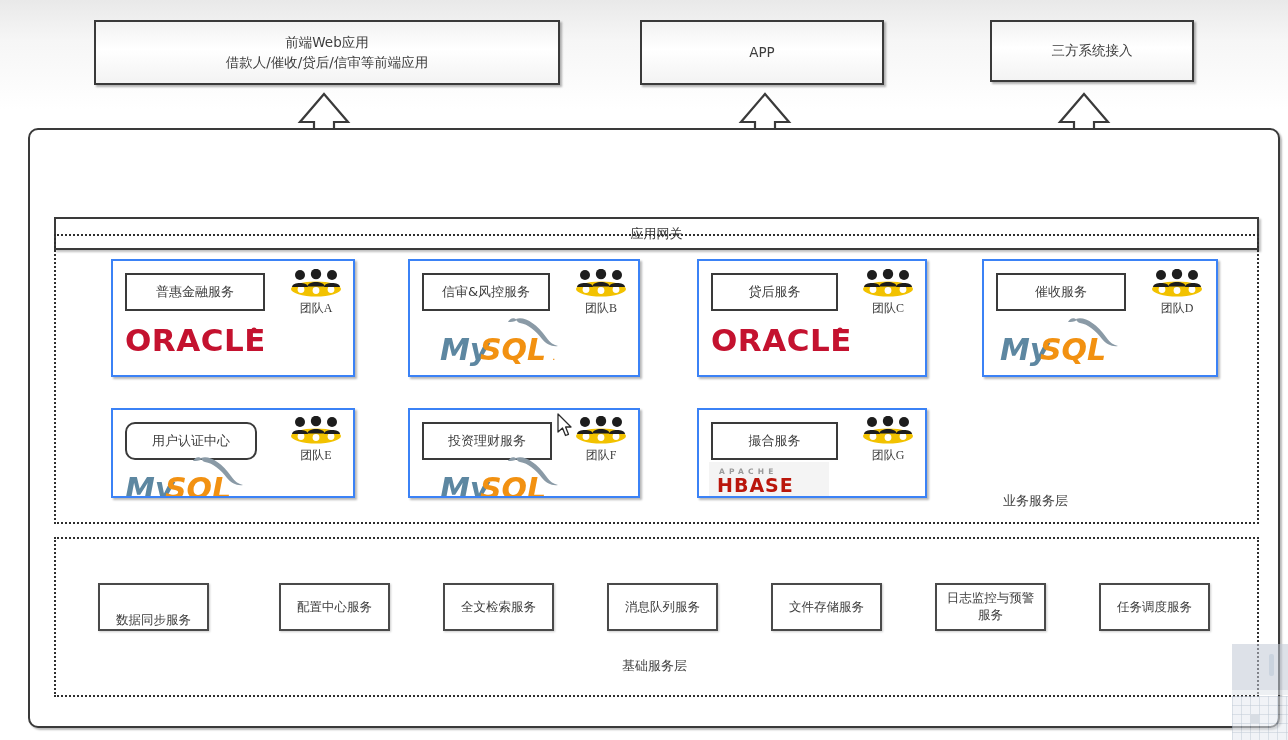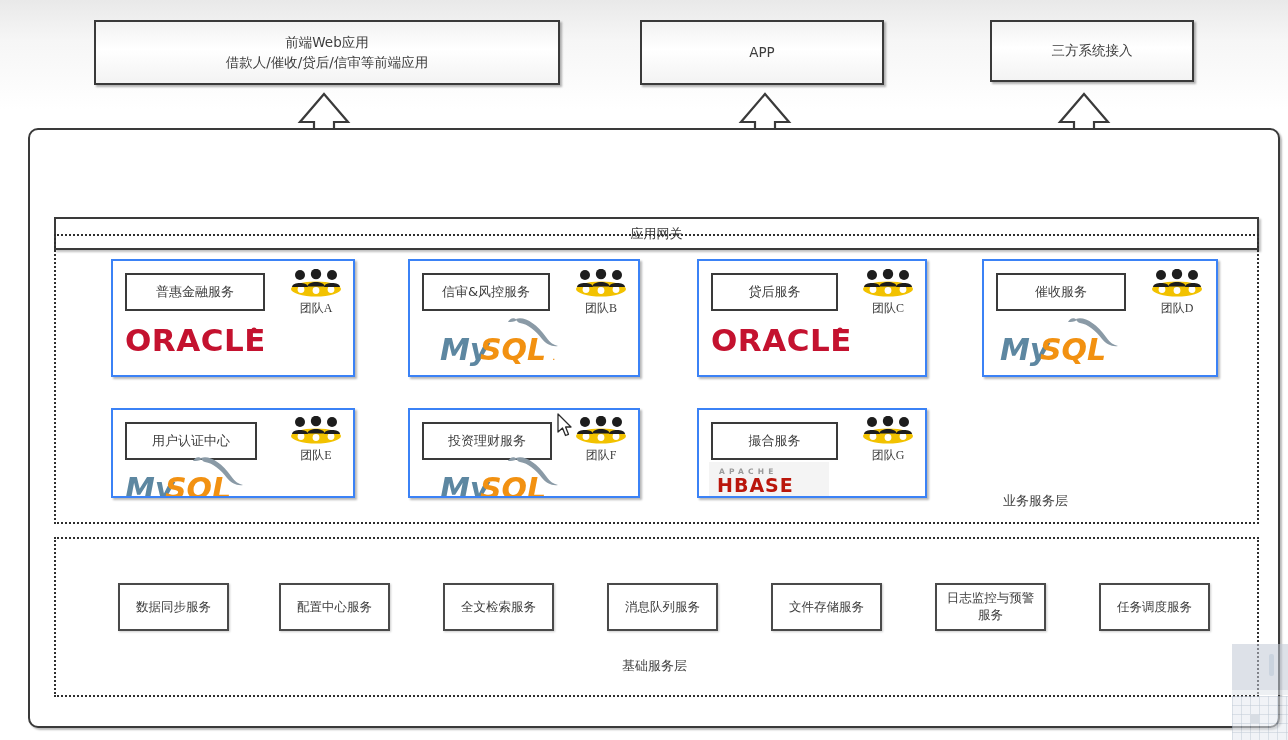--- a/index.html
+++ b/index.html
@@ -311,21 +311,21 @@
         <path d="M78 8 C86 5, 98 12, 108 26 C112 32, 116 34, 120 35 C114 36, 108 33, 104 28
                  C98 20, 90 13, 82 12 C80 11.4, 78.5 10, 78 8 Z" fill="#8a9aa6"></path>
         <path d="M79 9 C76 6, 72 7, 70 11 C73 11, 76 11, 79 9 Z" fill="#8a9aa6"></path>
         <text x="2" y="49" font-family="'DejaVu Sans','Liberation Sans',sans-serif" font-size="30" font-weight="bold" font-style="italic" fill="#5D87A1">My</text>
         <text x="42" y="49" font-family="'DejaVu Sans','Liberation Sans',sans-serif" font-size="30" font-weight="bold" font-style="italic" fill="#F29111">SQL</text>
       </svg>
     </div>
   </div>
 
   <div class="svc" style="left:111px; top:408px; width:244px; height:90px;">
-    <div class="svc-title" style="width:132px;">
+    <div class="svc-title" style="width:132px;border-radius:10px;">
       <span>用户认证中心</span>
     </div>
     <div class="team" style="left:172px; top:6px;">
       <svg width="54" height="28" viewBox="0 0 54 28">
         <ellipse cx="27" cy="20" rx="25" ry="7.5" fill="#F2C200"></ellipse>
         <circle cx="12" cy="20.5" r="3.4" fill="#ffffff"></circle>
         <circle cx="27" cy="21.5" r="3.4" fill="#ffffff"></circle>
         <circle cx="42" cy="20.5" r="3.4" fill="#ffffff"></circle>
         <circle cx="11" cy="6" r="5" fill="#1d1d1d"></circle>
         <path d="M3 18 C3 12.5, 19 12.5, 19 18 Z" fill="#1d1d1d"></path>
@@ -400,21 +400,21 @@
       <svg width="108" height="32" viewBox="0 0 108 32">
         <text x="4" y="10" font-family="'DejaVu Sans','Liberation Sans',sans-serif" font-size="7.5" font-weight="bold" fill="#9a9a9a" letter-spacing="4.2">APACHE</text>
         <text x="2" y="28" font-family="'DejaVu Sans','Liberation Sans',sans-serif" font-size="19" font-weight="bold" fill="#BA160C" letter-spacing="1">HBASE</text>
       </svg>
     </div>
   </div>
 
   <div class="layer" style="left:54px; top:537px; width:1205px; height:160px;"></div>
   <div class="layer-label" style="left:622px; top:657px;">基础服务层</div>
 
-  <div class="basic" style="left:118px; top:583px; width:111px; height:48px;">
+  <div class="basic" style="left:98px; top:583px; width:111px; height:48px;align-items:flex-end;">
     <span>数据同步服务</span>
   </div>
   <div class="basic" style="left:279px; top:583px; width:111px; height:48px;">
     <span>配置中心服务</span>
   </div>
   <div class="basic" style="left:443px; top:583px; width:111px; height:48px;">
     <span>全文检索服务</span>
   </div>
   <div class="basic" style="left:607px; top:583px; width:111px; height:48px;">
     <span>消息队列服务</span>

